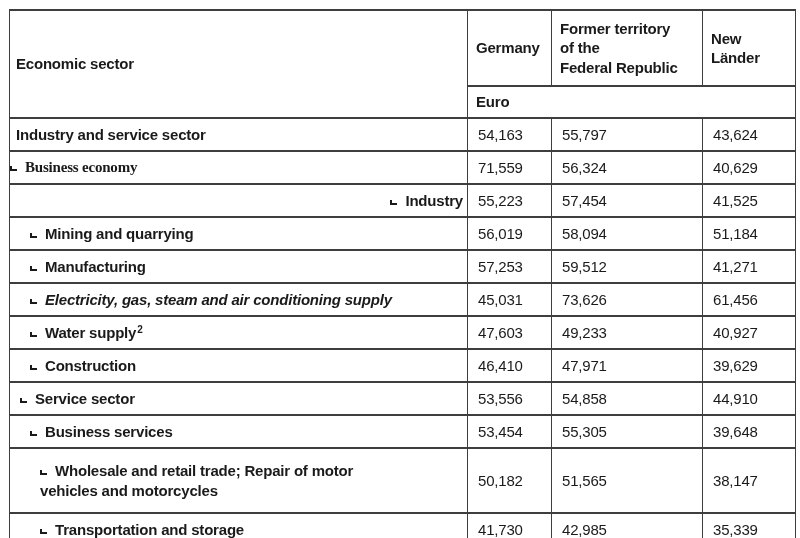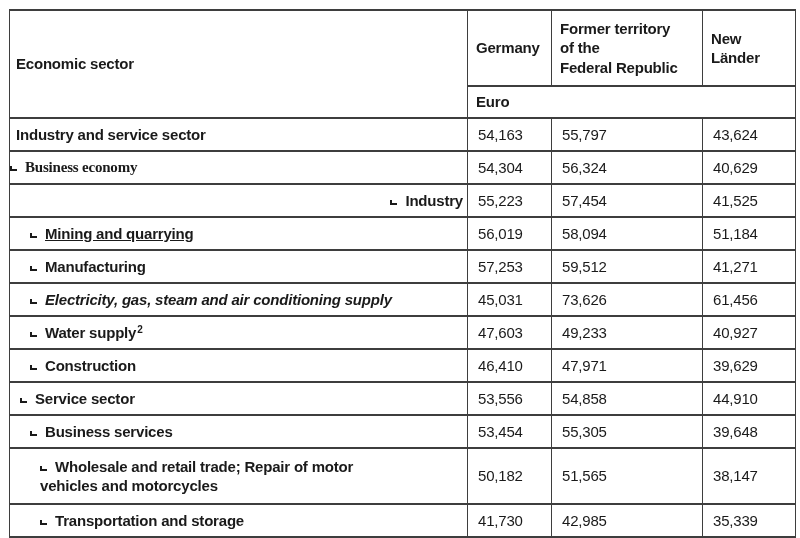--- a/index.html
+++ b/index.html
@@ -30,21 +30,21 @@
     border-bottom: 2px solid #3e3e3e;
     vertical-align: middle;
     text-align: left;
     font-size: 15px;
     line-height: 1.3;
     overflow: hidden;
   }
   thead tr.hdr-row { height: 76px; }
   thead tr.unit-row { height: 32px; }
   tbody tr { height: 33px; }
-  tbody tr.tall { height: 56px; }
+  tbody tr.tall { height: 65px; }
   tfoot tr { height: 8px; }
   th { font-weight: bold; padding-left: 8px; padding-right: 2px; }
   th.sector-hdr { padding-left: 6px; }
   .pre { white-space: pre-line; }
   td.sector-cell {
     font-weight: bold;
     padding-right: 4px;
   }
   td.value-cell {
     font-weight: normal;
@@ -101,34 +101,34 @@
       <span class="sector-label">Industry and service sector</span>
     </td>
     <td class="value-cell">54,163</td>
     <td class="value-cell">55,797</td>
     <td class="value-cell">43,624</td>
   </tr>
         <tr>
     <td class="sector-cell" style="padding-left: 0px; font-family: Liberation Serif, serif;">
       <span class="hmarker"></span><span class="sector-label">Business economy</span>
     </td>
-    <td class="value-cell">54,304</td>
+    <td class="value-cell">71,559</td>
     <td class="value-cell">56,324</td>
     <td class="value-cell">40,629</td>
   </tr>
         <tr>
     <td class="sector-cell" style="padding-left: 10px; text-align: right;">
       <span class="hmarker"></span><span class="sector-label">Industry</span>
     </td>
     <td class="value-cell">55,223</td>
     <td class="value-cell">57,454</td>
     <td class="value-cell">41,525</td>
   </tr>
         <tr>
-    <td class="sector-cell" style="padding-left: 20px; text-decoration: underline;">
+    <td class="sector-cell" style="padding-left: 20px;">
       <span class="hmarker"></span><span class="sector-label">Mining and quarrying</span>
     </td>
     <td class="value-cell">56,019</td>
     <td class="value-cell">58,094</td>
     <td class="value-cell">51,184</td>
   </tr>
         <tr>
     <td class="sector-cell" style="padding-left: 20px;">
       <span class="hmarker"></span><span class="sector-label">Manufacturing</span>
     </td>

